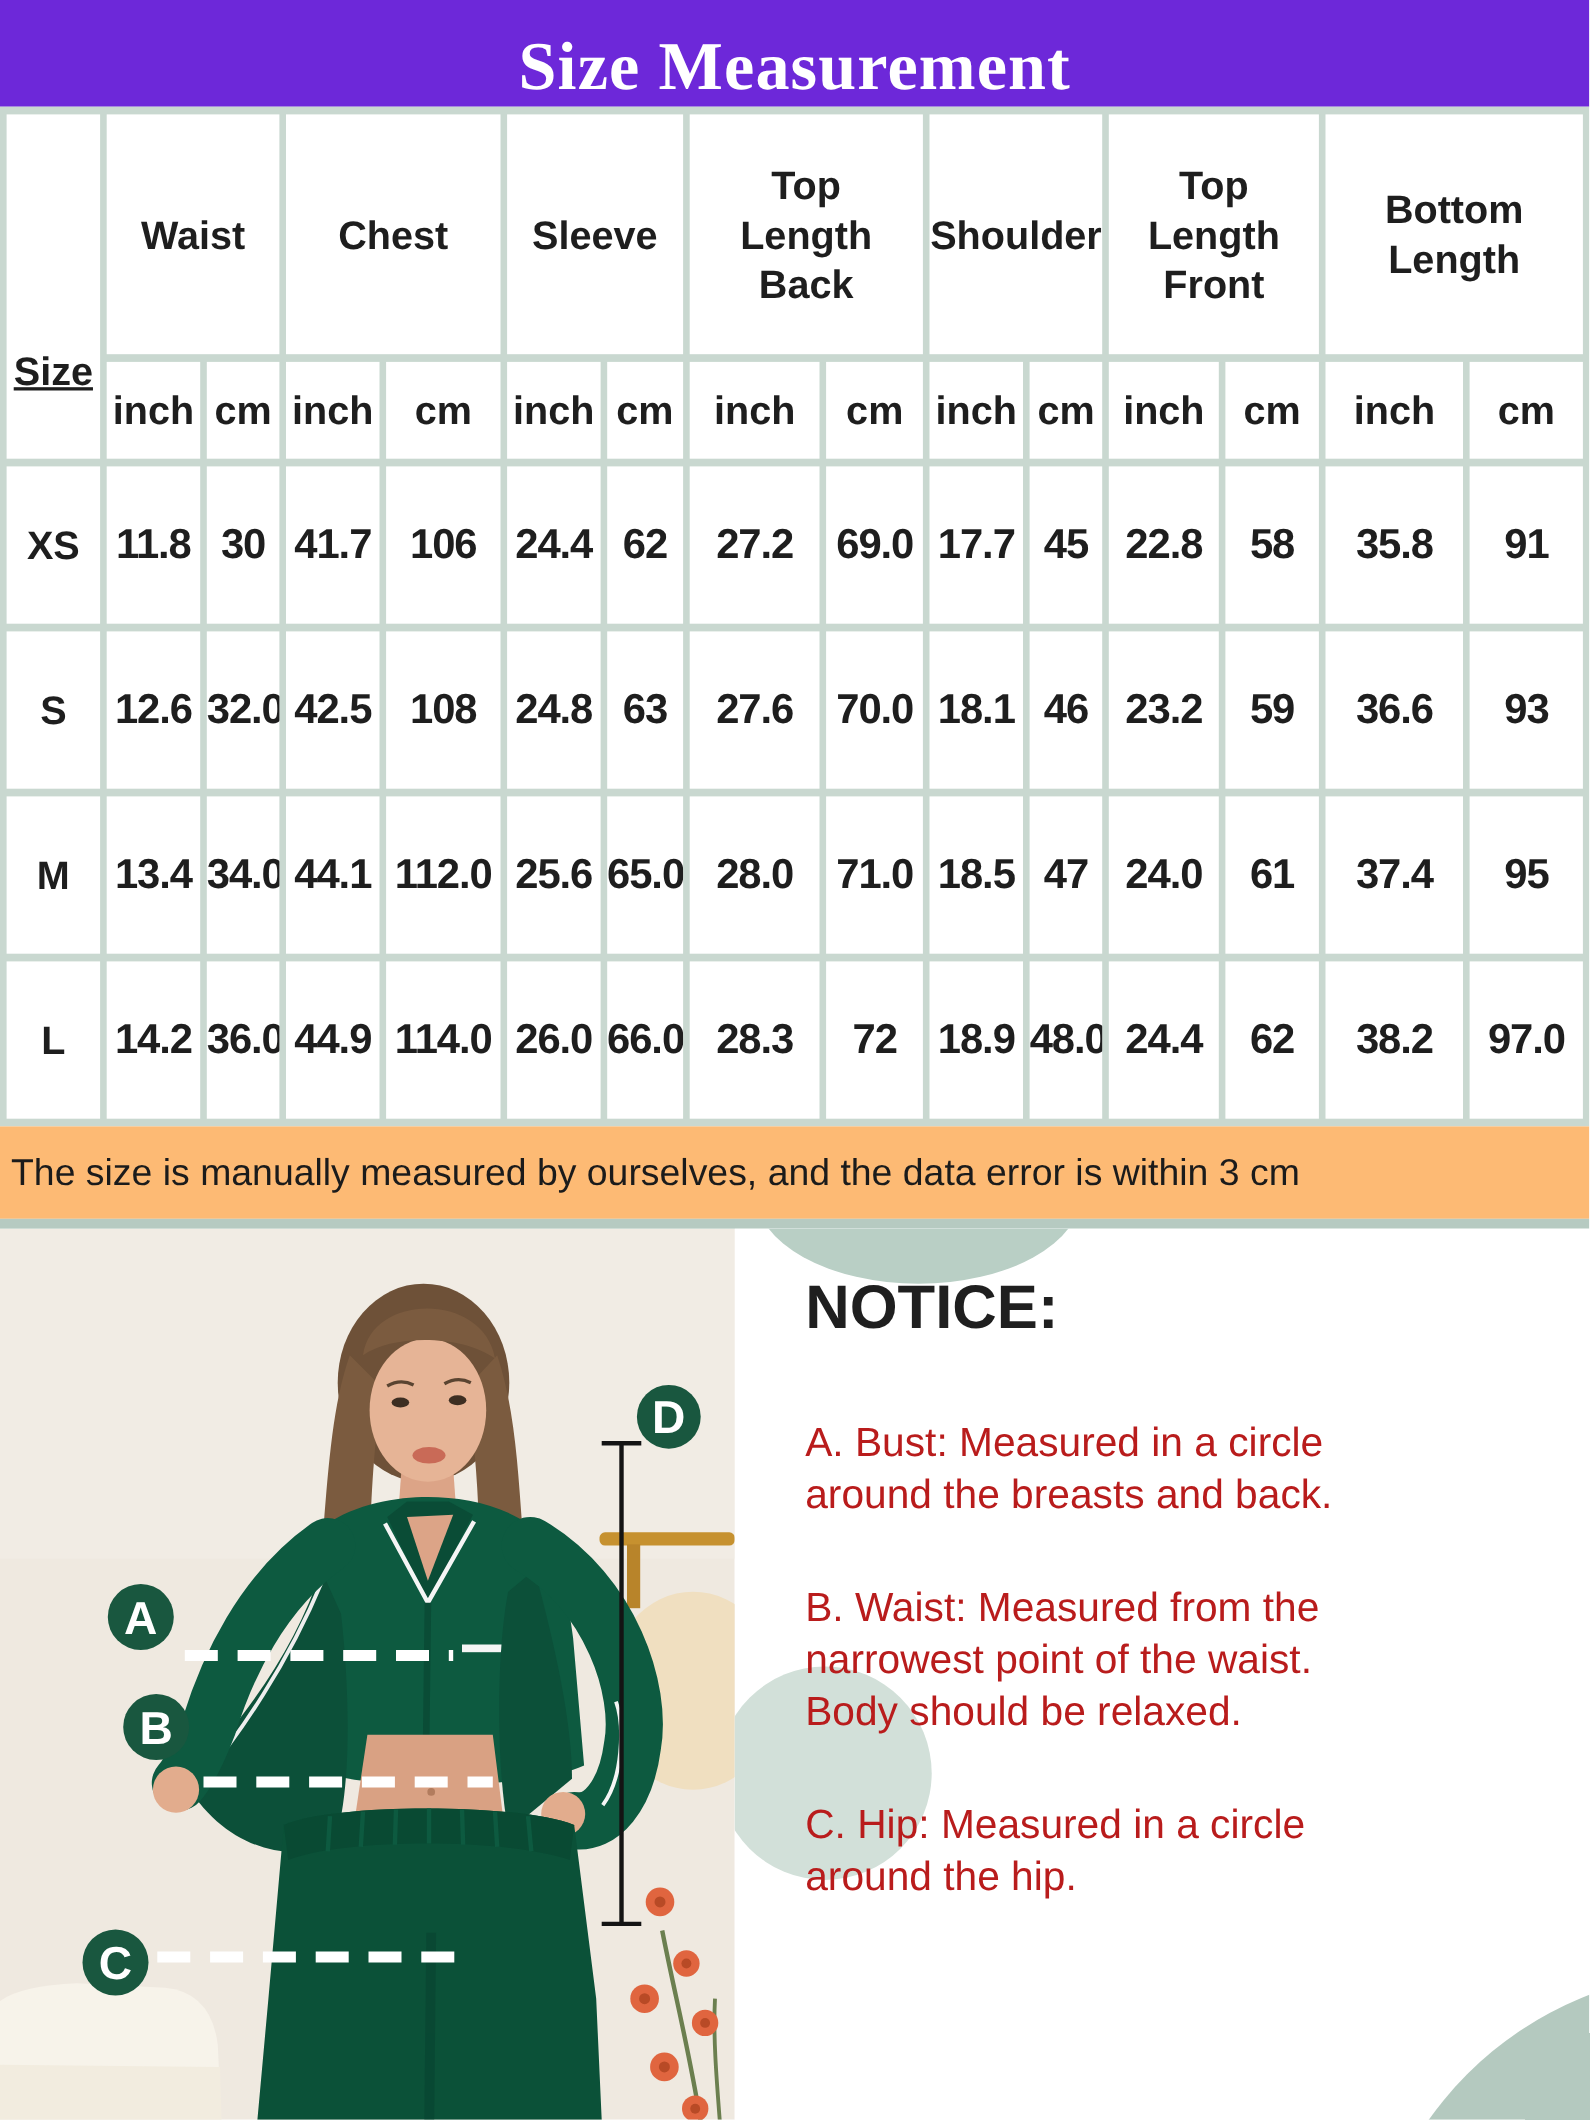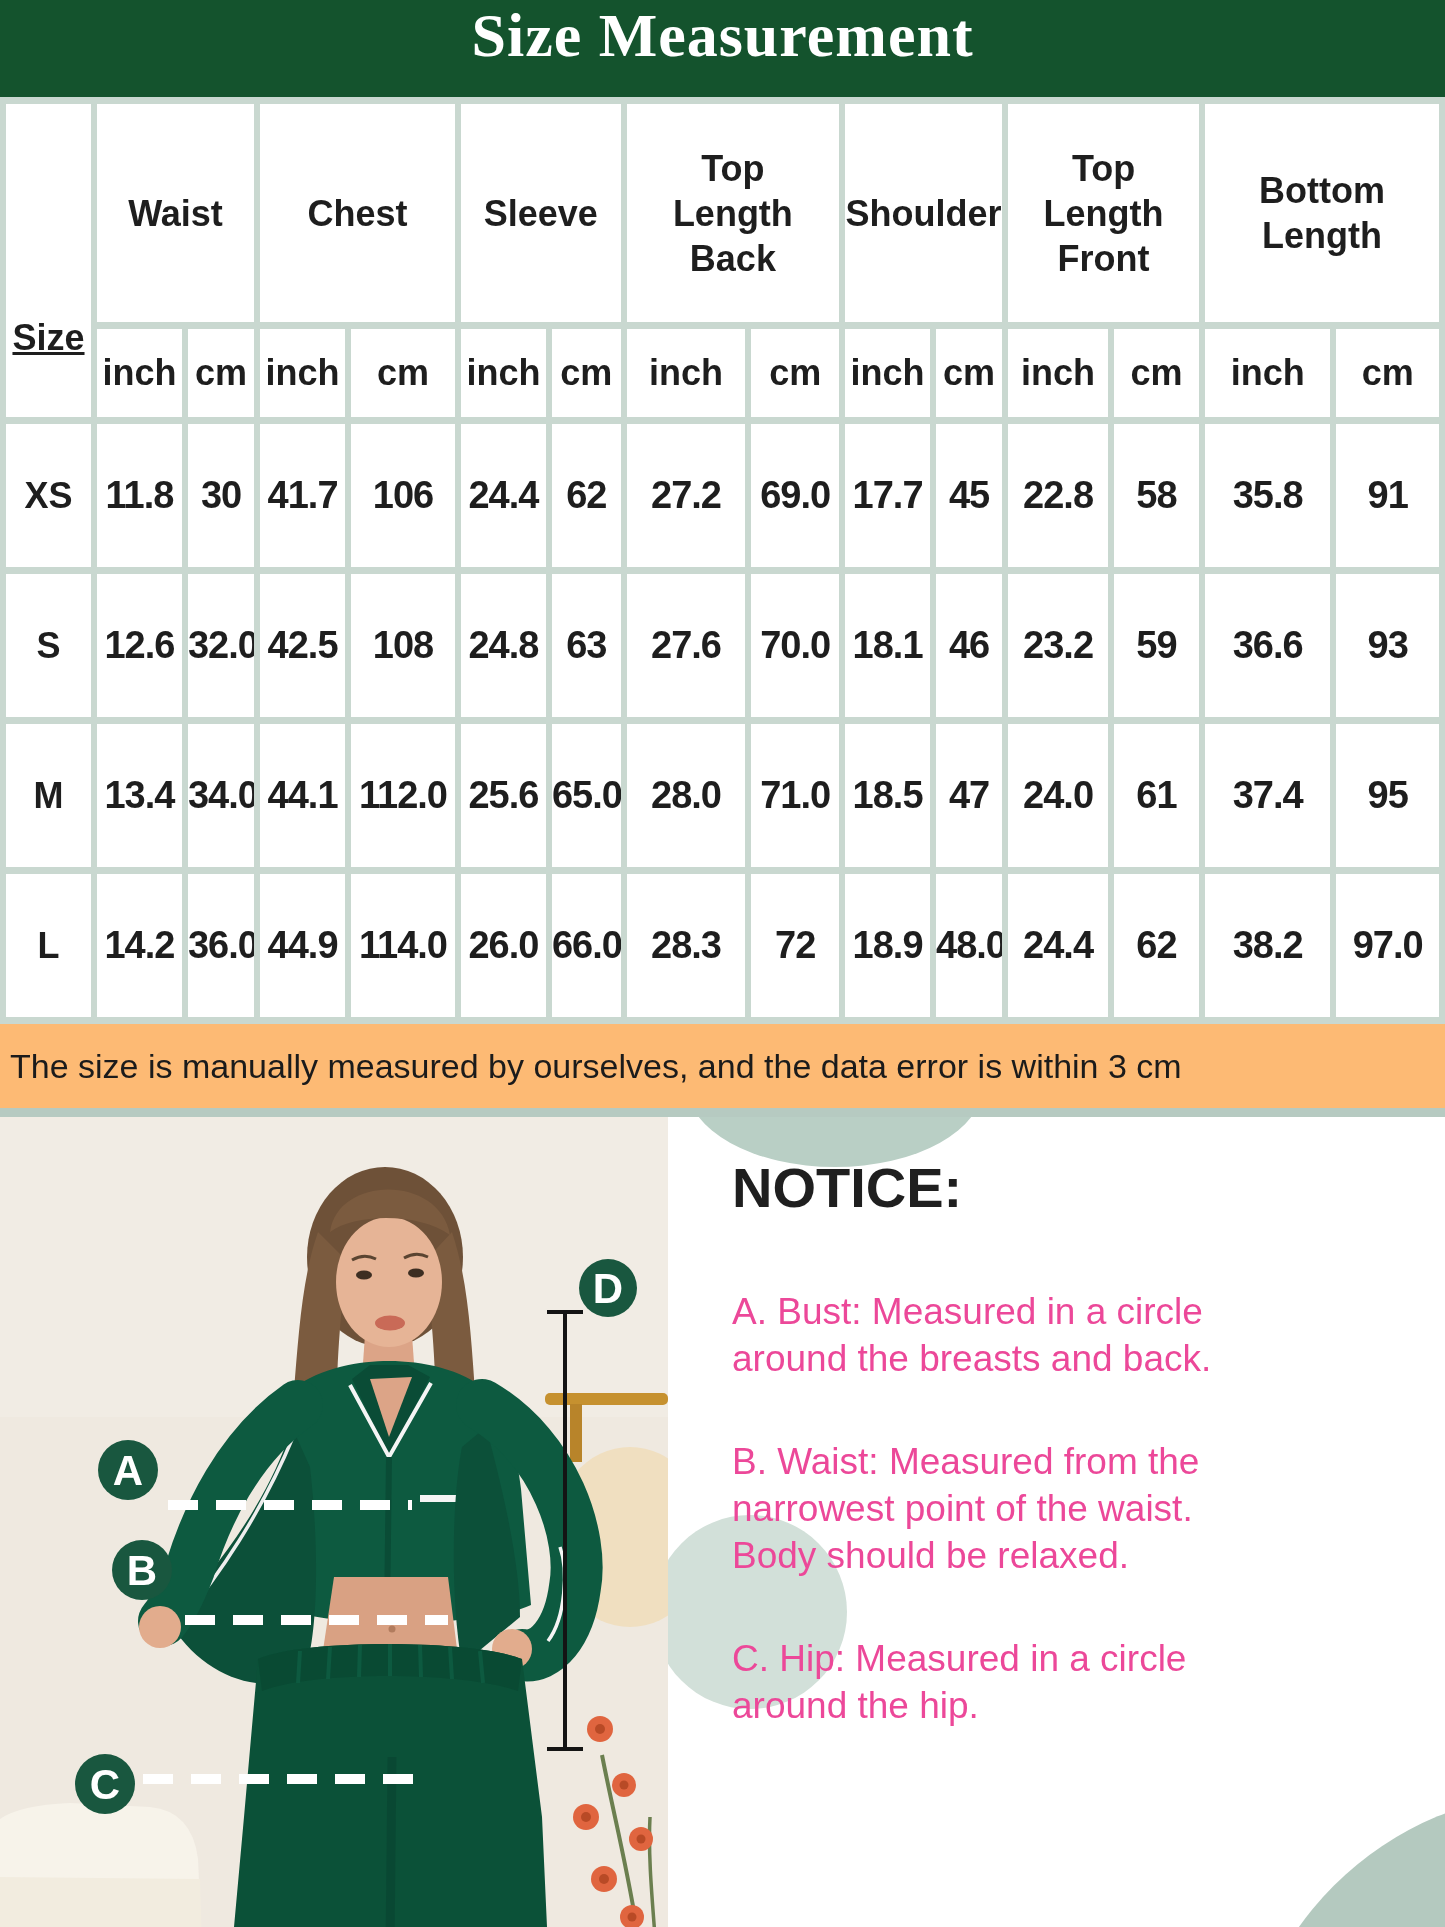--- a/index.html
+++ b/index.html
@@ -3,21 +3,21 @@
 <meta charset="utf-8">
 <style>
   html,body{margin:0;padding:0;background:#ffffff;}
   .page{
     position:relative;width:1445px;height:1927px;margin:0 auto;
     background:#ffffff;overflow:hidden;
     font-family:"Liberation Sans", sans-serif;color:#1e1e1e;
   }
   
   .title-bar{
-    height:97px;background:#14532d;display:flex;align-items:flex-start;justify-content:center;
+    height:97px;background:#6d28d9;display:flex;align-items:flex-end;justify-content:center;
   }
   .title-bar h1{
     margin:0;font-family:"Liberation Serif", serif;font-weight:bold;
     font-size:62px;color:#ffffff;letter-spacing:1px;
   }
   
   table.size-table{
     width:1445px;table-layout:fixed;border-collapse:separate;border-spacing:6px 7px;
     background:#c9d8d0;
   }
@@ -48,21 +48,21 @@
   .blob{position:absolute;border-radius:50%;z-index:0;}
   .blob-top{left:19px;top:-114px;width:296px;height:164px;background:#b9cfc5;}
   .blob-mid{left:-15px;top:398px;width:194px;height:194px;background:#d2e0d9;}
   .blob-corner{left:572px;top:675px;width:640px;height:640px;background:#b4c9bf;}
   .panel h2{
     position:relative;z-index:1;margin:38px 0 0 64px;
     font-size:56px;font-weight:bold;color:#1f1f1f;letter-spacing:0px;
   }
   .notice-body{position:relative;z-index:1;margin:68px 60px 0 64px;}
   .notice-body p{
-    margin:0 0 56px 0;font-size:37px;line-height:47px;color:#ec4899;
+    margin:0 0 56px 0;font-size:37px;line-height:47px;color:#b91c1c;
     white-space:pre-line;
   }
 </style>
 </head>
 <body>
 
 <div class="page">
 
   <div class="title-bar">
     <h1>Size Measurement</h1>

